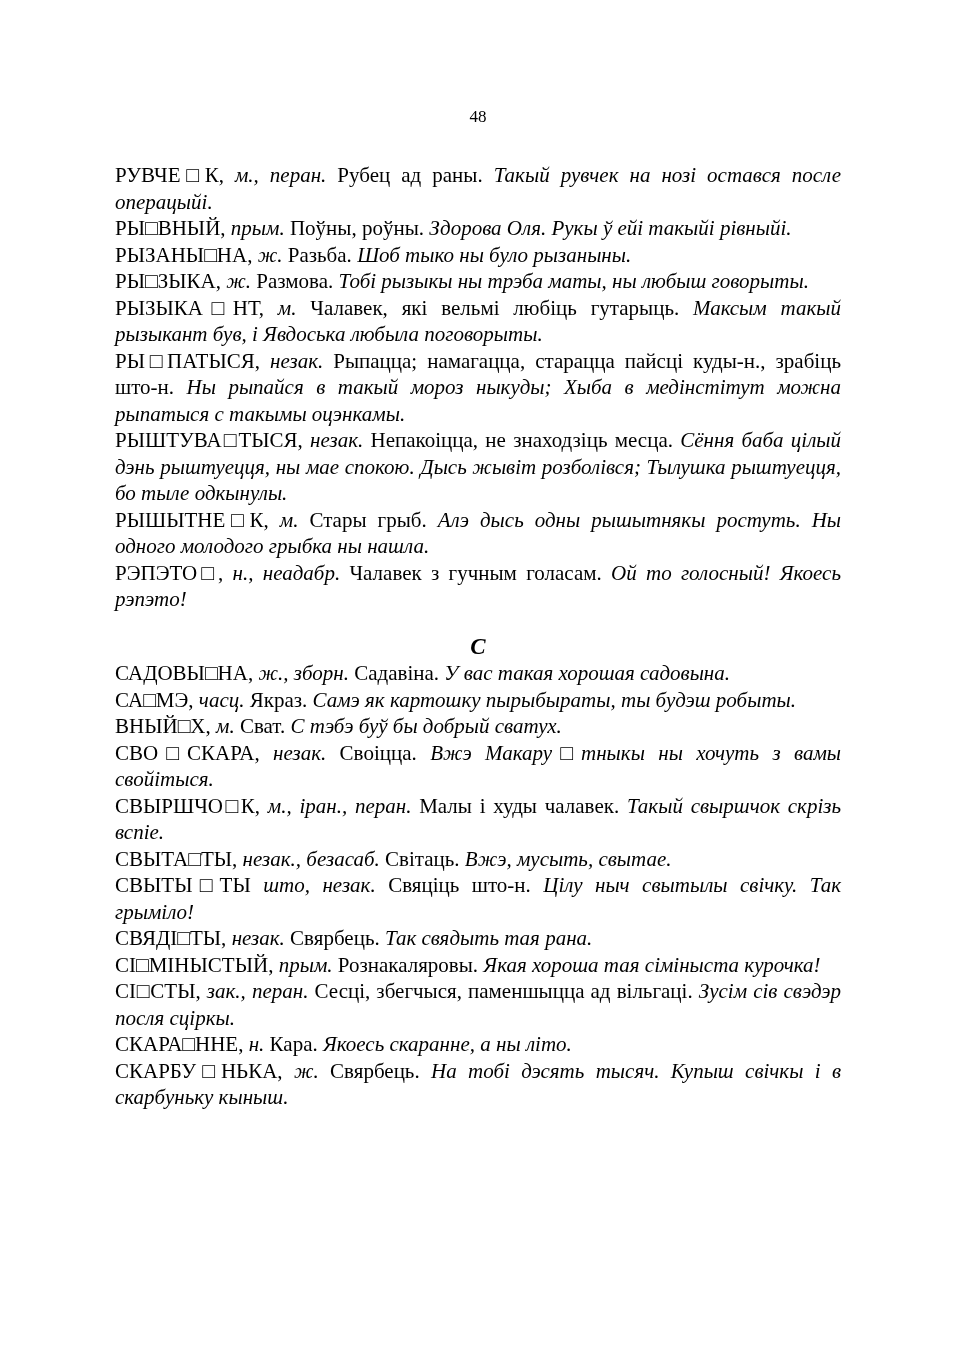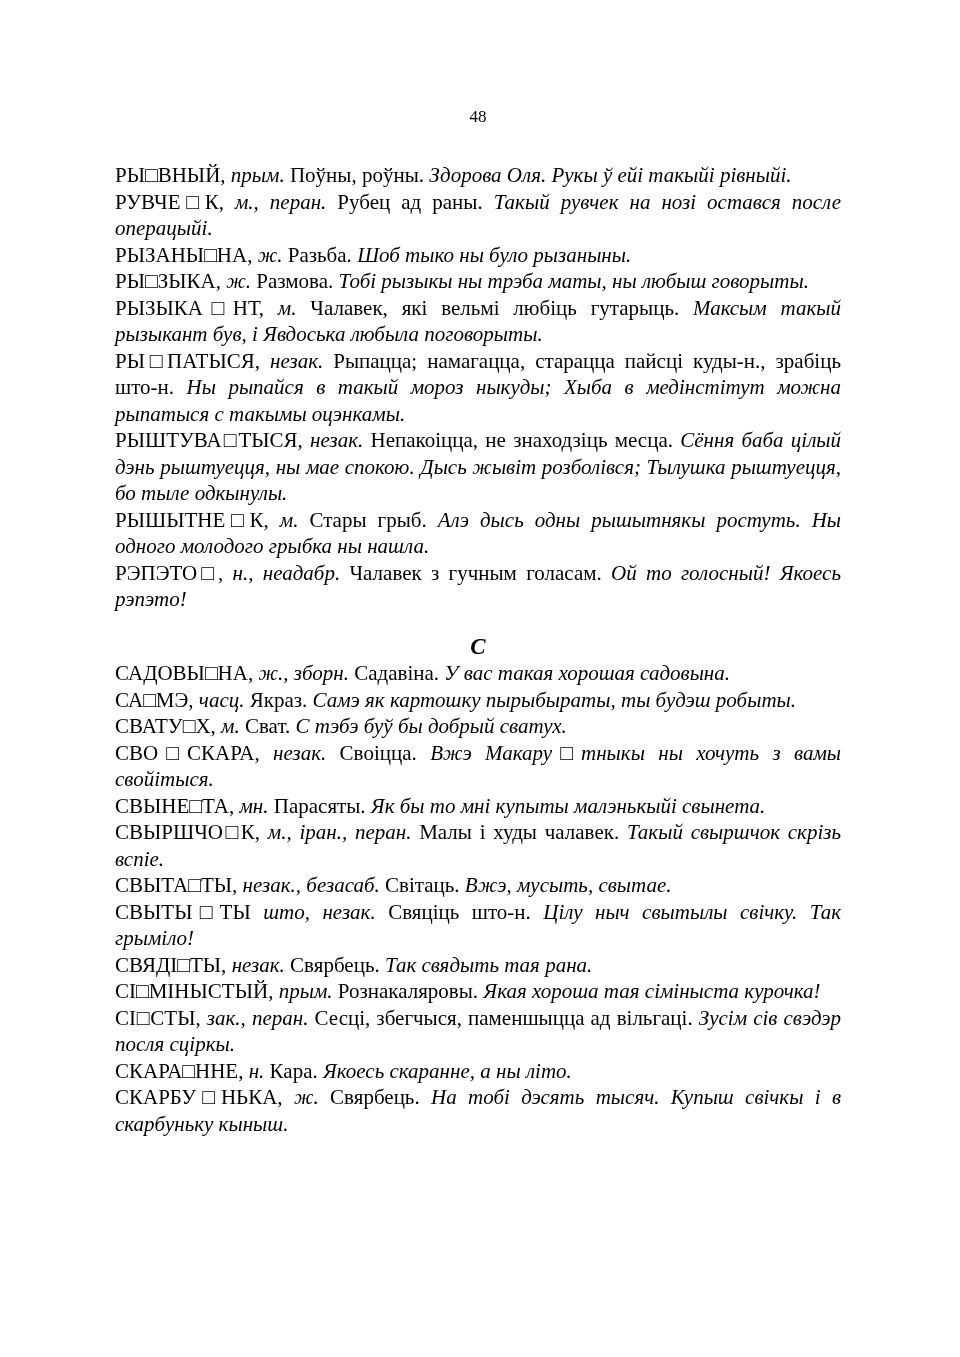--- a/index.html
+++ b/index.html
@@ -50,35 +50,34 @@
     line-height: 26.5px;
     margin: 21px 0 0 0;
   }
 </style>
 </head>
 <body>
 
 <div class="page">
   <div class="page-number">48</div>
   <div id="content">
+      <p class="entry"><span class="head">РУВЧЕ□К,</span> <span class="gram">м., перан.</span> <span class="def">Рубец ад раны.</span> <span class="ex">Такый рувчек на нозі остався после операцыйі.</span></p>
       <p class="entry"><span class="head">РЫ□ВНЫЙ,</span> <span class="gram">прым.</span> <span class="def">Поўны, роўны.</span> <span class="ex">Здорова Оля. Рукы ў ейі такыйі рівныйі.</span></p>
-      <p class="entry"><span class="head">РУВЧЕ□К,</span> <span class="gram">м., перан.</span> <span class="def">Рубец ад раны.</span> <span class="ex">Такый рувчек на нозі остався после операцыйі.</span></p>
       <p class="entry"><span class="head">РЫЗАНЫ□НА,</span> <span class="gram">ж.</span> <span class="def">Разьба.</span> <span class="ex">Шоб тыко ны було рызаныны.</span></p>
       <p class="entry"><span class="head">РЫ□ЗЫКА,</span> <span class="gram">ж.</span> <span class="def">Размова.</span> <span class="ex">Тобі рызыкы ны трэба маты, ны любыш говорыты.</span></p>
       <p class="entry"><span class="head">РЫЗЫКА□НТ,</span> <span class="gram">м.</span> <span class="def">Чалавек, які вельмі любіць гутарыць.</span> <span class="ex">Максым такый рызыкант був, і Явдоська любыла поговорыты.</span></p>
       <p class="entry"><span class="head">РЫ□ПАТЫСЯ,</span> <span class="gram">незак.</span> <span class="def">Рыпацца; намагацца, старацца пайсці куды-н., зрабіць што-н.</span> <span class="ex">Ны рыпайся в такый мороз ныкуды; Хыба в медінстітут можна рыпатыся с такымы оцэнкамы.</span></p>
       <p class="entry"><span class="head">РЫШТУВА□ТЫСЯ,</span> <span class="gram">незак.</span> <span class="def">Непакоіцца, не знаходзіць месца.</span> <span class="ex">Сёння баба цілый дэнь рыштуецця, ны мае спокою. Дысь жывіт розболівся; Тылушка рыштуецця, бо тыле одкынулы.</span></p>
       <p class="entry"><span class="head">РЫШЫТНЕ□К,</span> <span class="gram">м.</span> <span class="def">Стары грыб.</span> <span class="ex">Алэ дысь одны рышытнякы ростуть. Ны одного молодого грыбка ны нашла.</span></p>
       <p class="entry"><span class="head">РЭПЭТО□,</span> <span class="gram">н., неадабр.</span> <span class="def">Чалавек з гучным голасам.</span> <span class="ex">Ой то голосный! Якоесь рэпэто!</span></p>
       <div class="section-header">С</div>
       <p class="entry"><span class="head">САДОВЫ□НА,</span> <span class="gram">ж., зборн.</span> <span class="def">Садавіна.</span> <span class="ex">У вас такая хорошая садовына.</span></p>
       <p class="entry"><span class="head">СА□МЭ,</span> <span class="gram">часц.</span> <span class="def">Якраз.</span> <span class="ex">Самэ як картошку пырыбыраты, ты будэш робыты.</span></p>
-      <p class="entry"><span class="head">СВАТУ□Х,</span> <span class="gram">м.</span> <span class="def">Сват.</span> <span class="ex">С тэбэ буў бы добрый сватух.</span></p>
+      <p class="entry"><span class="head">ВНЫЙ□Х,</span> <span class="gram">м.</span> <span class="def">Сват.</span> <span class="ex">С тэбэ буў бы добрый сватух.</span></p>
       <p class="entry"><span class="head">СВО□СКАРА,</span> <span class="gram">незак.</span> <span class="def">Своіцца.</span> <span class="ex">Вжэ Макару□тныкы ны хочуть з вамы свойітыся.</span></p>
-      <p class="entry"><span class="head">СВЫНЕ□ТА,</span> <span class="gram">мн.</span> <span class="def">Парасяты.</span> <span class="ex">Як бы то мні купыты малэнькыйі свынета.</span></p>
       <p class="entry"><span class="head">СВЫРШЧО□К,</span> <span class="gram">м., іран., перан.</span> <span class="def">Малы і худы чалавек.</span> <span class="ex">Такый свыршчок скрізь вспіе.</span></p>
       <p class="entry"><span class="head">СВЫТА□ТЫ,</span> <span class="gram">незак., безасаб.</span> <span class="def">Світаць.</span> <span class="ex">Вжэ, мусыть, свытае.</span></p>
       <p class="entry"><span class="head">СВЫТЫ□ТЫ</span> <span class="gram">што, незак.</span> <span class="def">Свяціць што-н.</span> <span class="ex">Цілу ныч свытылы свічку. Так грыміло!</span></p>
       <p class="entry"><span class="head">СВЯДІ□ТЫ,</span> <span class="gram">незак.</span> <span class="def">Свярбець.</span> <span class="ex">Так свядыть тая рана.</span></p>
       <p class="entry"><span class="head">СІ□МІНЫСТЫЙ,</span> <span class="gram">прым.</span> <span class="def">Рознакаляровы.</span> <span class="ex">Якая хороша тая сіміныста курочка!</span></p>
       <p class="entry"><span class="head">СІ□СТЫ,</span> <span class="gram">зак., перан.</span> <span class="def">Сесці, збегчыся, паменшыцца ад вільгаці.</span> <span class="ex">Зусім сів свэдэр посля сціркы.</span></p>
       <p class="entry"><span class="head">СКАРА□ННЕ,</span> <span class="gram">н.</span> <span class="def">Кара.</span> <span class="ex">Якоесь скаранне, а ны літо.</span></p>
       <p class="entry"><span class="head">СКАРБУ□НЬКА,</span> <span class="gram">ж.</span> <span class="def">Свярбець.</span> <span class="ex">На тобі дэсять тысяч. Купыш свічкы і в скарбуньку кыныш.</span></p>
     </div>
 </div>

